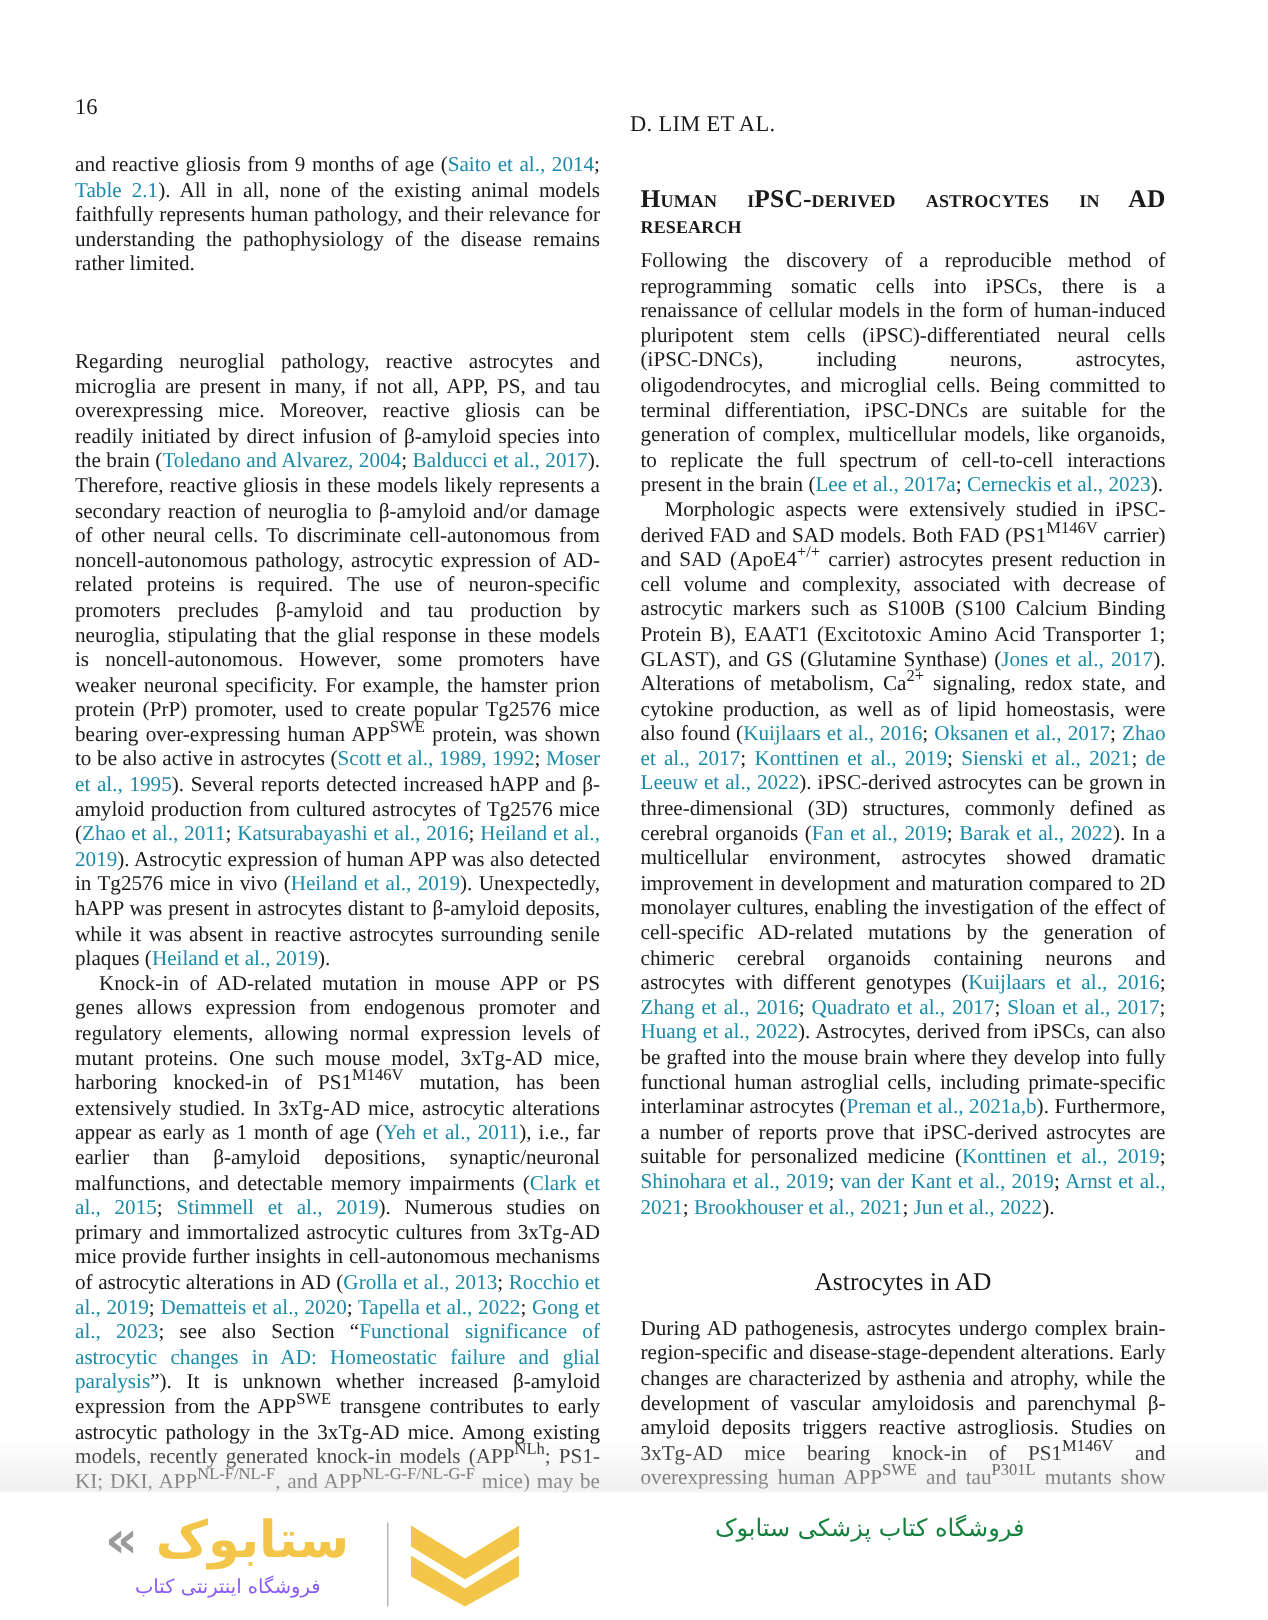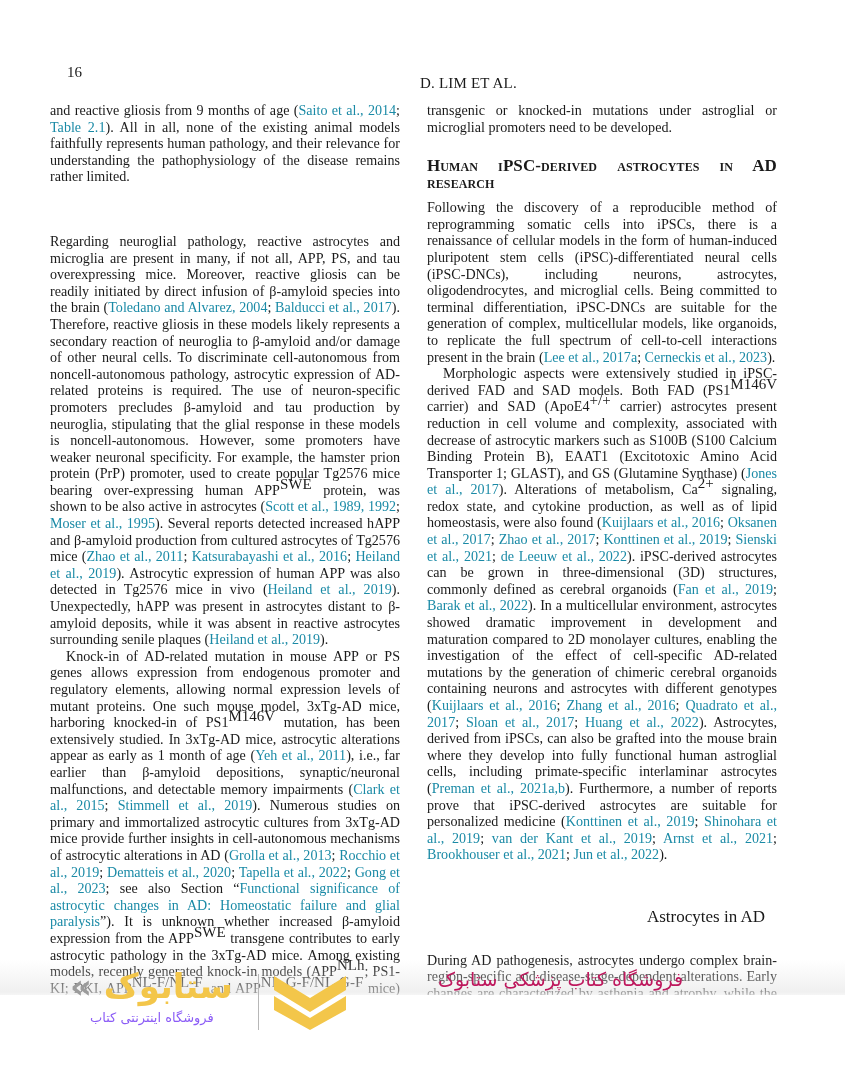--- a/index.html
+++ b/index.html
@@ -1,43 +1,43 @@
 <!DOCTYPE html>
 <html><head>
 <meta charset="utf-8">
 <style>
   html, body { margin:0; padding:0; }
   body { width:845px; height:1080px; background:#ffffff; position:relative; overflow:hidden;
          font-family:"Liberation Serif","DejaVu Serif",serif; color:#1a1a1a; }
   .header { position:absolute; top:64px; left:50px; width:742px; height:20px; font-size:15px; }
-  .page-num { position:absolute; left:17px; top:0; }
+  .page-num { position:absolute; left:0; top:0; }
   .running-head { position:absolute; left:370px; top:11px; letter-spacing:0.2px; }
   .col { position:absolute; top:102px; width:350px; font-size:14.1px; line-height:16.6px; text-align:justify; hyphens:manual; }
   .col-left { left:50px; }
   .col-right { left:427px; }
   p { margin:0; }
   .indent { text-indent:16px; }
   a.cite, span.cite { color:#1a8aa6; text-decoration:none; }
   h3 { font-size:17px; font-weight:bold; margin:0; line-height:17px; font-variant:small-caps; letter-spacing:0.1px; }
-  h2 { font-size:17px; font-weight:normal; text-align:right; margin:12px; }
-  sup { font-size:15px; line-height:0; vertical-align:6px; }
+  h2 { font-size:17px; font-weight:normal; text-align:center; margin:0; }
+  sup { font-size:11px; line-height:0; vertical-align:6px; }
   .gap-lg { height:40px; }
   .gap-md { height:22px; }
   .gap-sm { height:8px; }
   .fade { position:absolute; left:0; top:960px; width:845px; height:40px;
           background:linear-gradient(to bottom, rgba(255,255,255,0) 0%, rgba(230,230,230,0.6) 80%, rgba(255,255,255,1) 100%); }
   .cut { position:absolute; left:0; top:995px; width:845px; height:85px; background:#ffffff; }
-  .banner { position:absolute; left:0; top:954px; width:743px; height:85px; }
+  .banner { position:absolute; left:0; top:995px; width:743px; height:85px; }
   .logo { position:absolute; left:70px; top:12px; width:300px; height:70px; }
   .logo-brand { position:absolute; left:0; top:0; font-family:"DejaVu Sans",sans-serif; font-size:34px; font-weight:bold; color:#f3c64a; }
   .logo-brand .chev { color:#9b9b9b; }
   .logo-sub { position:absolute; left:20px; top:44px; font-family:"DejaVu Sans",sans-serif; font-size:13px; color:#8b5cf6; direction:rtl; }
   .logo-divider { position:absolute; left:188px; top:8px; width:1px; height:56px; background:#b7b7b7; }
   .logo-mark { position:absolute; left:200px; top:6px; width:80px; height:60px; }
-  .shop-name { position:absolute; right:60px; top:14px; font-family:"DejaVu Sans",sans-serif; font-size:19px; color:#be185d; direction:rtl; }
+  .shop-name { position:absolute; right:60px; top:14px; font-family:"DejaVu Sans",sans-serif; font-size:16px; color:#15803d; direction:rtl; }
   .shop-url { position:absolute; right:56px; top:46px; font-family:"DejaVu Sans",sans-serif; font-size:26px; letter-spacing:6px; color:#111; }
   .shop-url .hl { color:#f3c64a; }
 </style>
 </head>
 <body>
 
 <div class="header">
   <span class="page-num">16</span>
   <span class="running-head">D. LIM ET AL.</span>
 </div>
@@ -47,21 +47,20 @@
 
   <div class="gap-lg"></div>
   <div class="gap-sm"></div>
 
   <p><span>Regarding neuroglial pathology, reactive astrocytes and microglia are present in many, if not all, APP, PS, and tau overexpressing mice. Moreover, reactive gliosis can be readily initiated by direct infusion of β-amyloid species into the brain (</span><a class="cite">Toledano and Alvarez, 2004</a><span>; </span><a class="cite">Balducci et al., 2017</a><span>). Therefore, reactive gliosis in these models likely represents a secondary reaction of neuroglia to β-amyloid and/or damage of other neural cells. To discriminate cell-autonomous from noncell-autonomous pathology, astrocytic expression of AD-related proteins is required. The use of neuron-specific promoters precludes β-amyloid and tau production by neuroglia, stipulating that the glial response in these models is noncell-autonomous. However, some promoters have weaker neuronal specificity. For example, the hamster prion protein (PrP) promoter, used to create popular Tg2576 mice bearing over-expressing human APP</span><sup>SWE</sup><span> protein, was shown to be also active in astrocytes (</span><a class="cite">Scott et al., 1989, 1992</a><span>; </span><a class="cite">Moser et al., 1995</a><span>). Several reports detected increased hAPP and β-amyloid production from cultured astrocytes of Tg2576 mice (</span><a class="cite">Zhao et al., 2011</a><span>; </span><a class="cite">Katsurabayashi et al., 2016</a><span>; </span><a class="cite">Heiland et al., 2019</a><span>). Astrocytic expression of human APP was also detected in Tg2576 mice in vivo (</span><a class="cite">Heiland et al., 2019</a><span>). Unexpectedly, hAPP was present in astrocytes distant to β-amyloid deposits, while it was absent in reactive astrocytes surrounding senile plaques (</span><a class="cite">Heiland et al., 2019</a><span>).</span></p>
 
   <p class="indent"><span>Knock-in of AD-related mutation in mouse APP or PS genes allows expression from endogenous promoter and regulatory elements, allowing normal expression levels of mutant proteins. One such mouse model, 3xTg-AD mice, harboring knocked-in of PS1</span><sup>M146V</sup><span> mutation, has been extensively studied. In 3xTg-AD mice, astrocytic alterations appear as early as 1 month of age (</span><a class="cite">Yeh et al., 2011</a><span>), i.e., far earlier than β-amyloid depositions, synaptic/neuronal malfunctions, and detectable memory impairments (</span><a class="cite">Clark et al., 2015</a><span>; </span><a class="cite">Stimmell et al., 2019</a><span>). Numerous studies on primary and immortalized astrocytic cultures from 3xTg-AD mice provide further insights in cell-autonomous mechanisms of astrocytic alterations in AD (</span><a class="cite">Grolla et al., 2013</a><span>; </span><a class="cite">Rocchio et al., 2019</a><span>; </span><a class="cite">Dematteis et al., 2020</a><span>; </span><a class="cite">Tapella et al., 2022</a><span>; </span><a class="cite">Gong et al., 2023</a><span>; see also Section “</span><a class="cite">Functional significance of astrocytic changes in AD: Homeostatic failure and glial paralysis</a><span>”). It is unknown whether increased β-amyloid expression from the APP</span><sup>SWE</sup><span> transgene contributes to early astrocytic pathology in the 3xTg-AD mice. Among existing models, recently generated knock-in models (APP</span><sup>NLh</sup><span>; PS1-KI; DKI, APP</span><sup>NL-F/NL-F</sup><span>, and APP</span><sup>NL-G-F/NL-G-F</sup><span> mice) may be useful to study neuroglial cell-autonomous pathology and the role of neuroglia in progression</span></p>
 </div>
 
 <div class="col col-right">
-  <p>transgenic or knocked-in mutations under astroglial or microglial promoters need to be developed.</p>
 
   <div class="gap-md"></div>
   <h3>Human iPSC-derived astrocytes in AD research</h3>
   <div class="gap-sm"></div>
 
   <p><span>Following the discovery of a reproducible method of reprogramming somatic cells into iPSCs, there is a renaissance of cellular models in the form of human-induced pluripotent stem cells (iPSC)-differentiated neural cells (iPSC-DNCs), including neurons, astrocytes, oligodendrocytes, and microglial cells. Being committed to terminal differentiation, iPSC-DNCs are suitable for the generation of complex, multicellular models, like organoids, to replicate the full spectrum of cell-to-cell interactions present in the brain (</span><a class="cite">Lee et al., 2017a</a><span>; </span><a class="cite">Cerneckis et al., 2023</a><span>).</span></p>
 
   <p class="indent"><span>Morphologic aspects were extensively studied in iPSC-derived FAD and SAD models. Both FAD (PS1</span><sup>M146V</sup><span> carrier) and SAD (ApoE4</span><sup>+/+</sup><span> carrier) astrocytes present reduction in cell volume and complexity, associated with decrease of astrocytic markers such as S100B (S100 Calcium Binding Protein B), EAAT1 (Excitotoxic Amino Acid Transporter 1; GLAST), and GS (Glutamine Synthase) (</span><a class="cite">Jones et al., 2017</a><span>). Alterations of metabolism, Ca</span><sup>2+</sup><span> signaling, redox state, and cytokine production, as well as of lipid homeostasis, were also found (</span><a class="cite">Kuijlaars et al., 2016</a><span>; </span><a class="cite">Oksanen et al., 2017</a><span>; </span><a class="cite">Zhao et al., 2017</a><span>; </span><a class="cite">Konttinen et al., 2019</a><span>; </span><a class="cite">Sienski et al., 2021</a><span>; </span><a class="cite">de Leeuw et al., 2022</a><span>). iPSC-derived astrocytes can be grown in three-dimensional (3D) structures, commonly defined as cerebral organoids (</span><a class="cite">Fan et al., 2019</a><span>; </span><a class="cite">Barak et al., 2022</a><span>). In a multicellular environment, astrocytes showed dramatic improvement in development and maturation compared to 2D monolayer cultures, enabling the investigation of the effect of cell-specific AD-related mutations by the generation of chimeric cerebral organoids containing neurons and astrocytes with different genotypes (</span><a class="cite">Kuijlaars et al., 2016</a><span>; </span><a class="cite">Zhang et al., 2016</a><span>; </span><a class="cite">Quadrato et al., 2017</a><span>; </span><a class="cite">Sloan et al., 2017</a><span>; </span><a class="cite">Huang et al., 2022</a><span>). Astrocytes, derived from iPSCs, can also be grafted into the mouse brain where they develop into fully functional human astroglial cells, including primate-specific interlaminar astrocytes (</span><a class="cite">Preman et al., 2021a,b</a><span>). Furthermore, a number of reports prove that iPSC-derived astrocytes are suitable for personalized medicine (</span><a class="cite">Konttinen et al., 2019</a><span>; </span><a class="cite">Shinohara et al., 2019</a><span>; </span><a class="cite">van der Kant et al., 2019</a><span>; </span><a class="cite">Arnst et al., 2021</a><span>; </span><a class="cite">Brookhouser et al., 2021</a><span>; </span><a class="cite">Jun et al., 2022</a><span>).</span></p>
 
   <div style="height:34px"></div>

